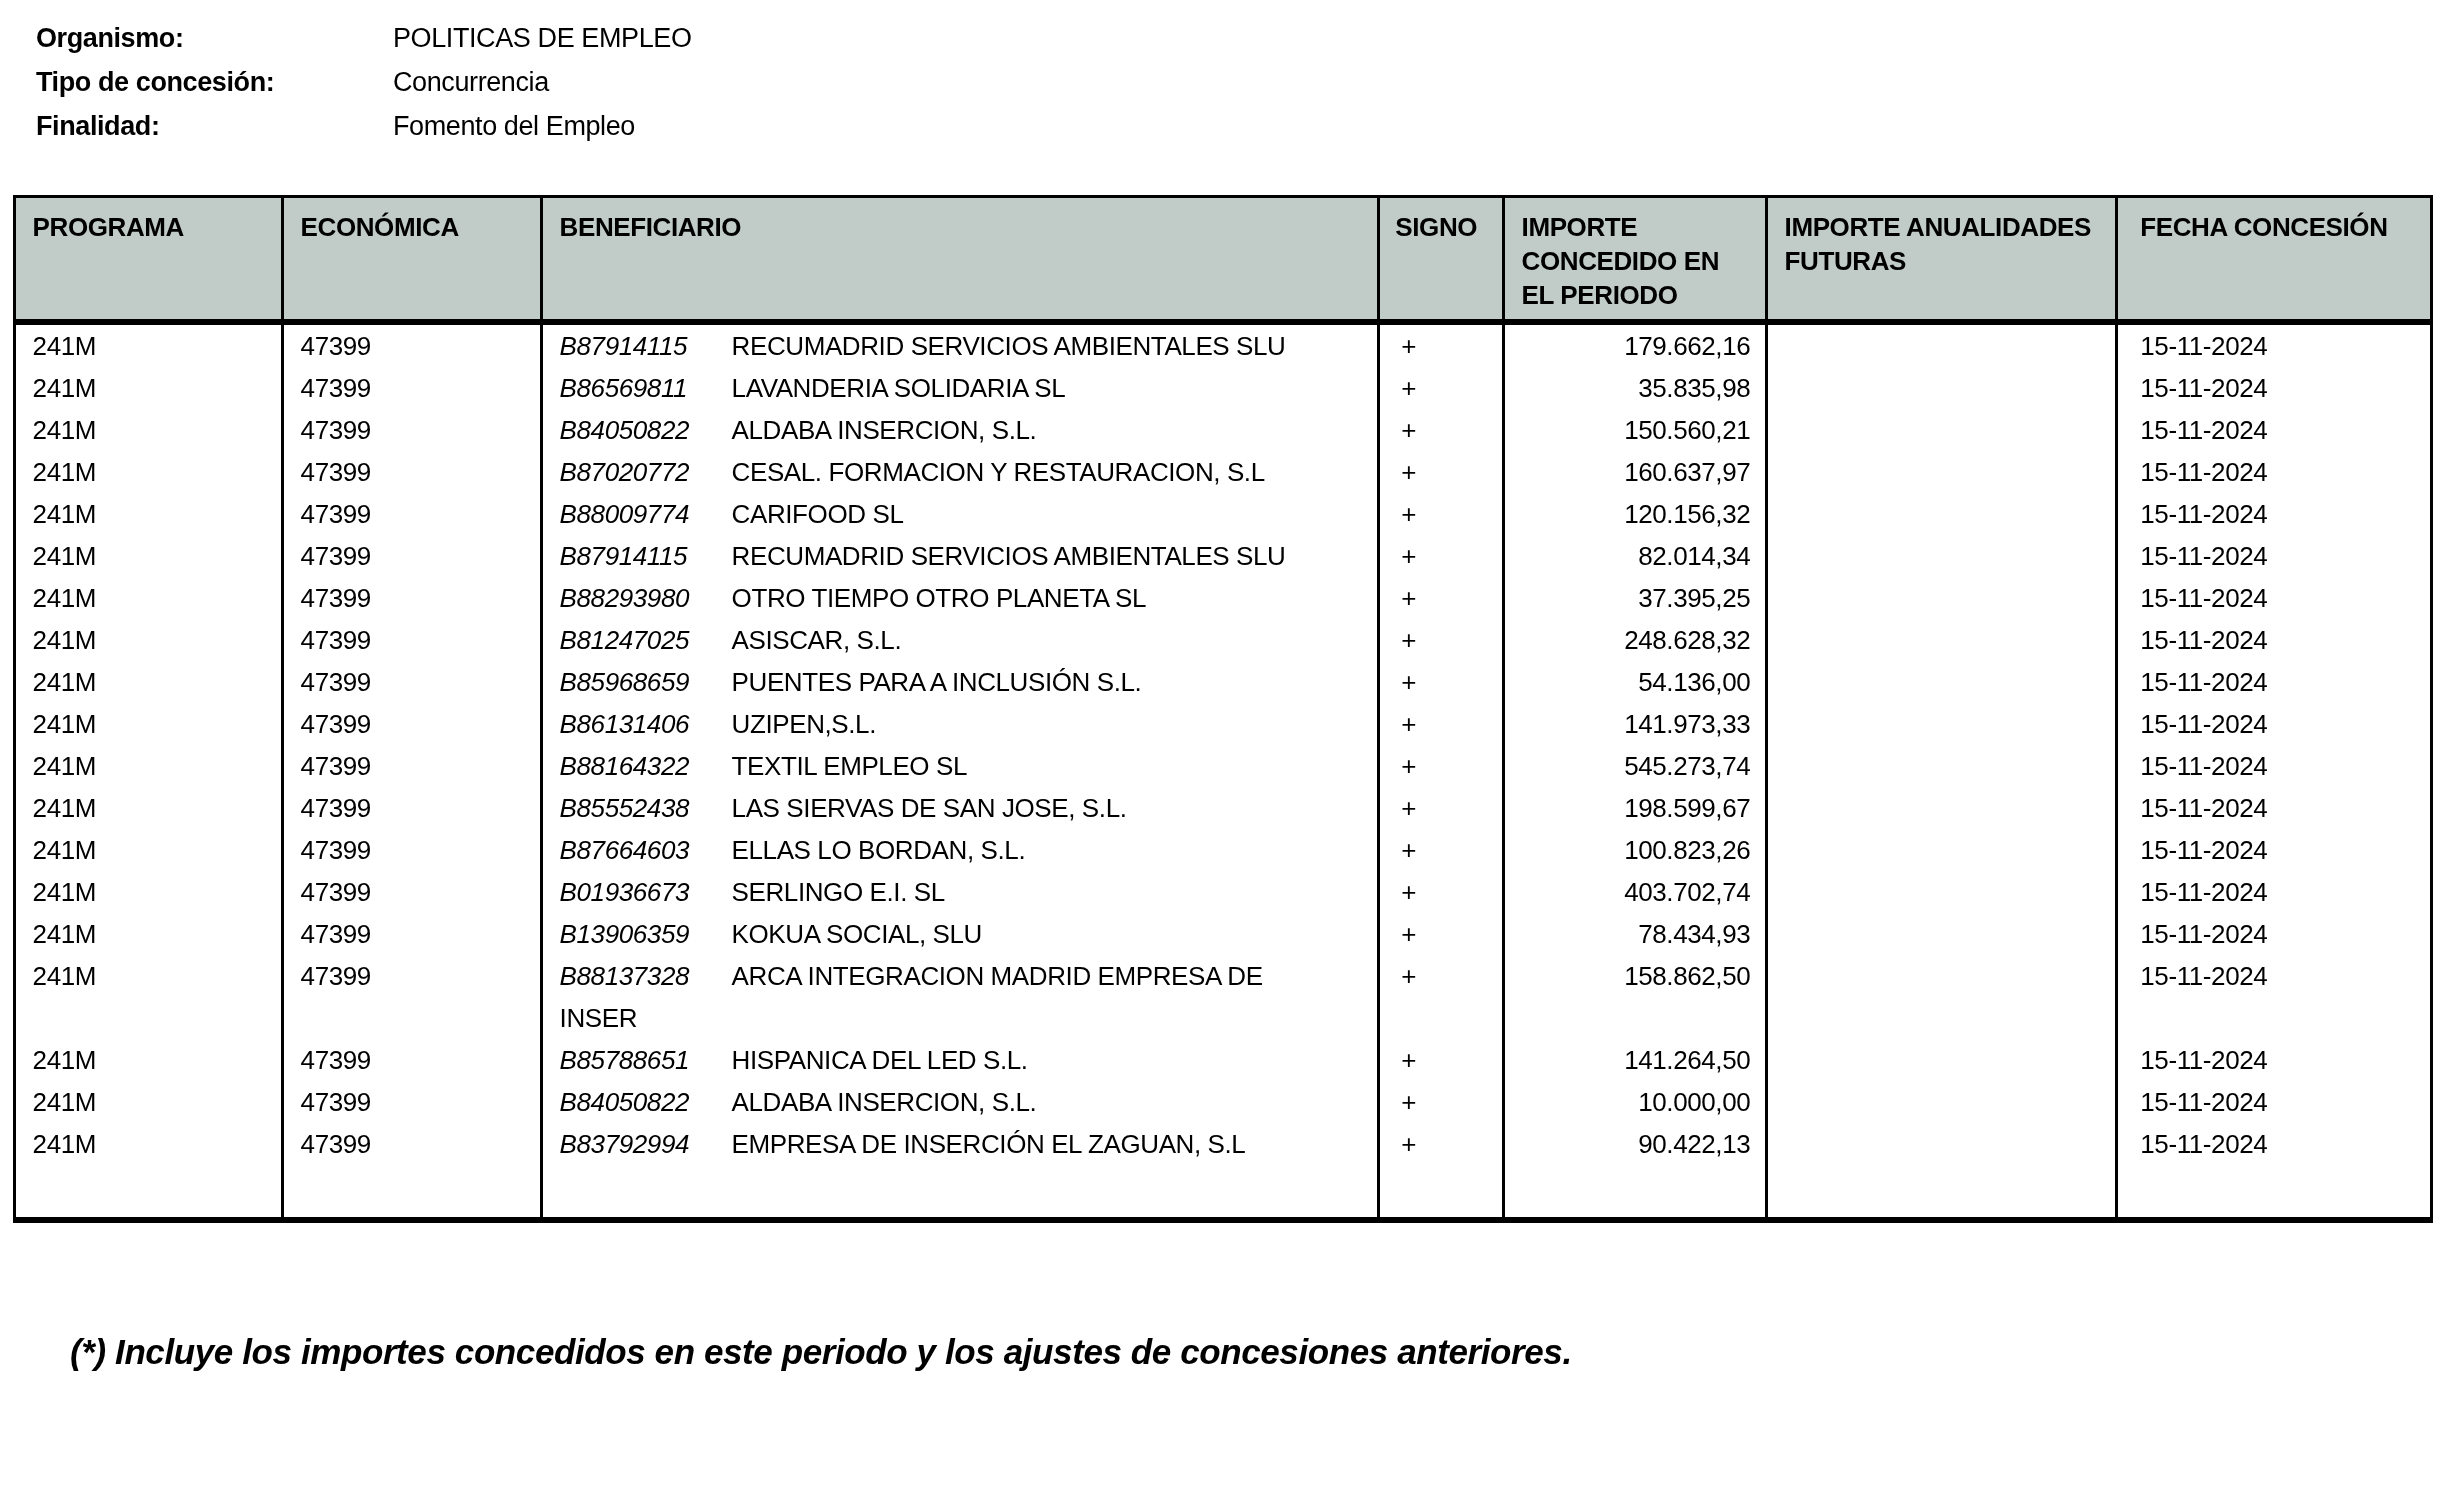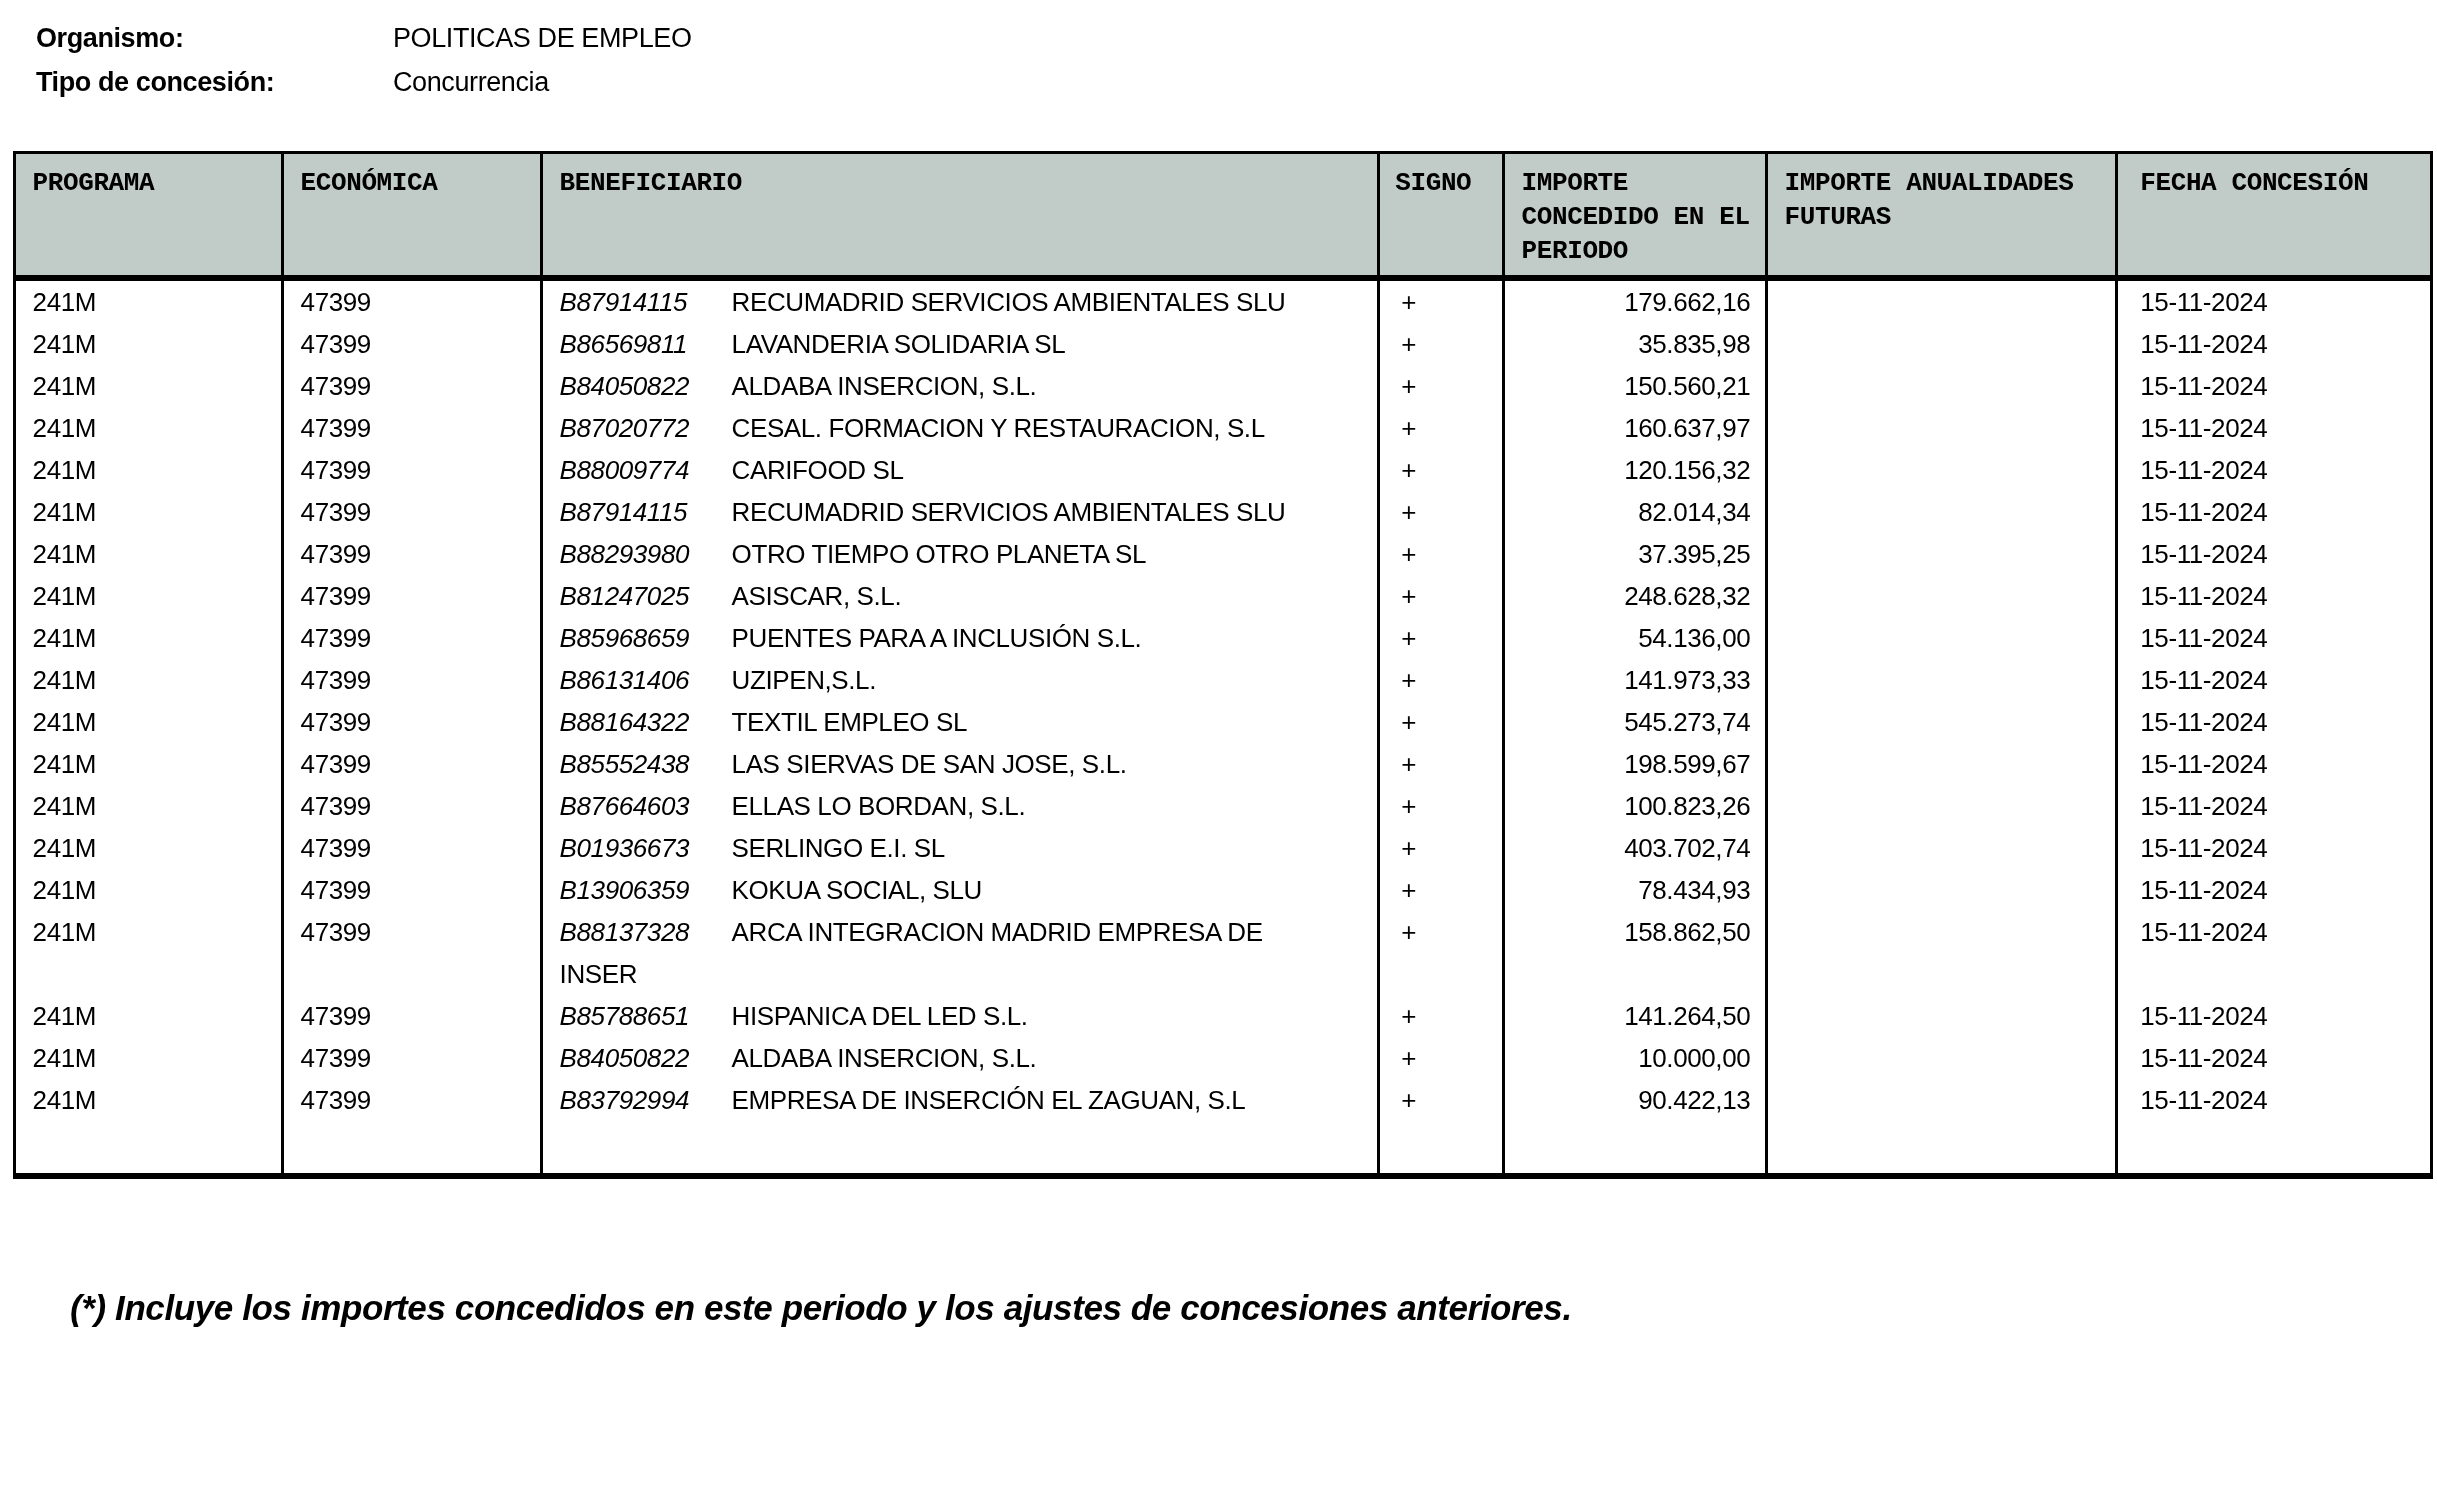--- a/index.html
+++ b/index.html
@@ -20,21 +20,21 @@
     width:2416px; margin:47px 0 0 13.3px;
     border:3.7px solid #000;
     border-bottom-width:6.7px;
   }
   col.c1{width:268px} col.c2{width:259px} col.c3{width:837px}
   col.c4{width:125px} col.c5{width:263px} col.c6{width:350px} col.c7{width:315px}
   th, td { border-left:3px solid #000; border-right:3px solid #000; }
   thead th {
     border-bottom:6.7px solid #000;
     font-size:26px; font-weight:bold; text-align:left; vertical-align:top;
-    height:109px; padding:12px 15px 0 16.3px; line-height:34px;font-family:Liberation Mono, monospace;
+    height:109px; padding:12px 15px 0 16.3px; line-height:34px;
   }
   thead th.h-signo { padding-left:15px; padding-right:3px; white-space:nowrap; }
   thead th.h-fecha { padding-left:22px; }
   tbody td {
     font-size:26px; line-height:42px; vertical-align:top;
     padding:0 0 0 16.3px;
   }
   td.c-beneficiario { white-space:pre-wrap; padding-right:7.4px; }
   td.c-beneficiario .nif { display:inline-block; min-width:172px;font-style:italic; }
   td.c-signo  { padding-left:21px; }
@@ -54,20 +54,24 @@
 <div class="page">
 
   <section class="meta">
     <div class="meta-row">
       <div class="meta-label">Organismo:</div>
       <div class="meta-value">POLITICAS DE EMPLEO</div>
     </div>
     <div class="meta-row">
       <div class="meta-label">Tipo de concesión:</div>
       <div class="meta-value">Concurrencia</div>
+    </div>
+    <div class="meta-row">
+      <div class="meta-label">Finalidad:</div>
+      <div class="meta-value">Fomento del Empleo</div>
     </div>
   </section>
 
   <table class="grants">
     <colgroup>
       <col class="c1">
         <col class="c2">
         <col class="c3">
         <col class="c4">
       <col class="c5">

